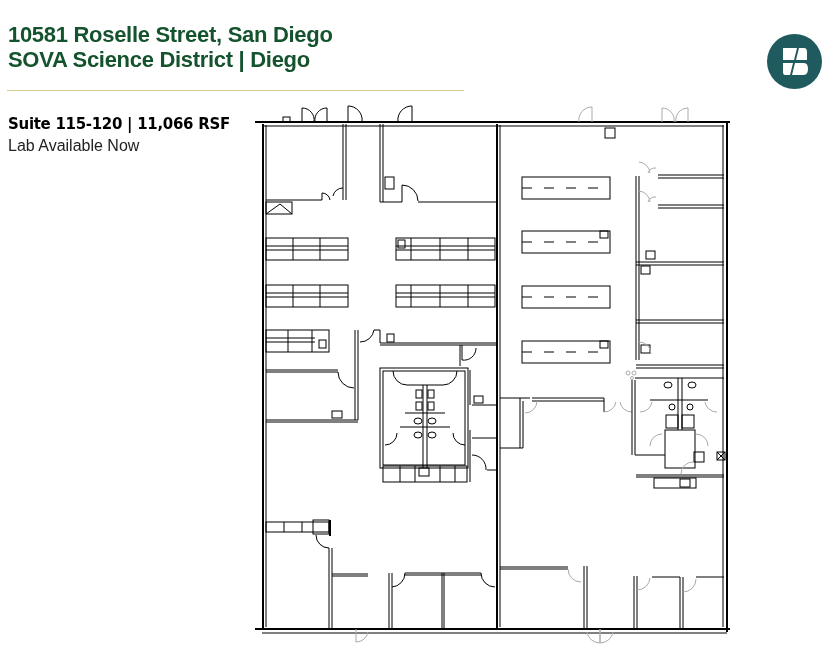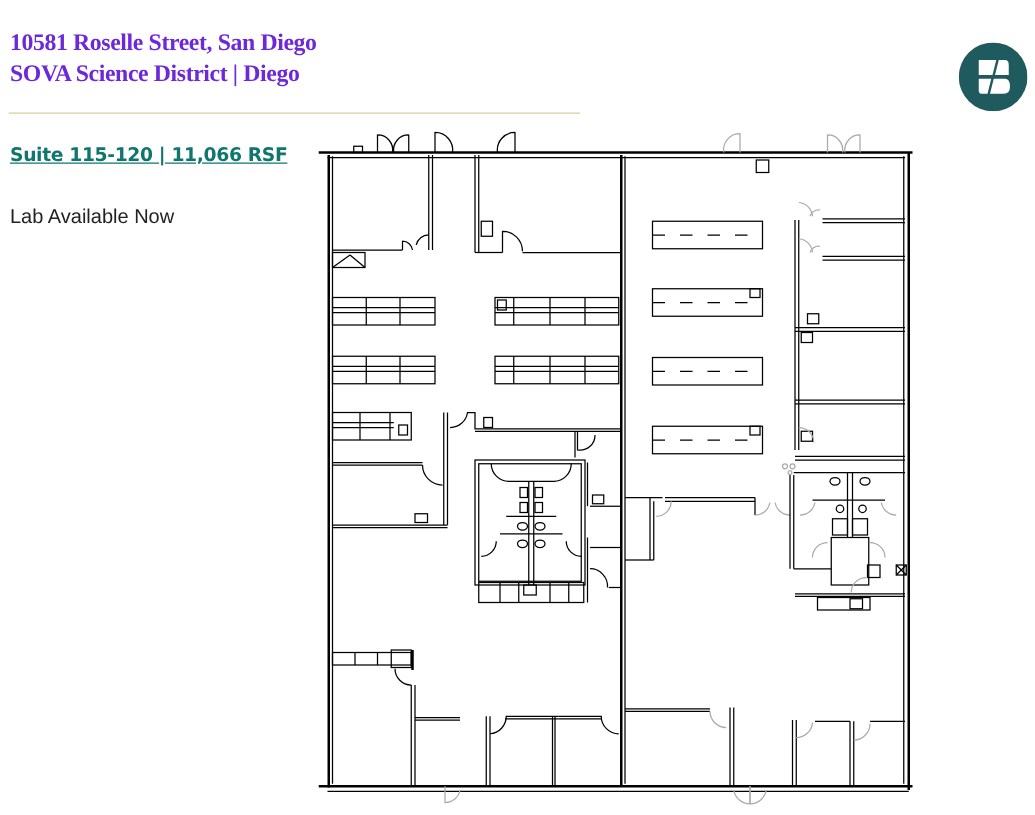--- a/index.html
+++ b/index.html
@@ -1,22 +1,22 @@
 <!DOCTYPE html>
 <html><head>
 <meta charset="utf-8">
 <style>
   html, body { margin: 0; padding: 0; background: #ffffff; }
   body { width: 828px; height: 652px; position: relative; overflow: hidden; font-family: "Liberation Sans", sans-serif; }
   .title-block { position: absolute; left: 8px; top: 22px; }
-  .title-line { font-family: Liberation Serif, serif; font-weight: bold; font-size: 19px; line-height: 25px; color: #6d28d9; letter-spacing: -0.3px; white-space: nowrap; }
+  .title-line { font-family: Liberation Sans, sans-serif; font-weight: bold; font-size: 22px; line-height: 25px; color: #14532d; letter-spacing: -0.3px; white-space: nowrap; }
   .divider { position: absolute; left: 7px; top: 90px; width: 457px; height: 0; border-top: 1.5px solid #d8cf98; }
   .suite-block { position: absolute; left: 8px; top: 114px; }
-  .suite-title { font-family: "DejaVu Sans", sans-serif; font-weight: bold; font-size: 15px; line-height: 21px; color: #0f766e; letter-spacing: -0.3px; white-space: nowrap; text-decoration: underline; }
-  .suite-sub { font-family: "Liberation Sans", sans-serif; font-size: 16px; line-height: 22px; color: #222222; white-space: nowrap; margin-top: 28px; }
+  .suite-title { font-family: "DejaVu Sans", sans-serif; font-weight: bold; font-size: 15px; line-height: 21px; color: #000000; letter-spacing: -0.3px; white-space: nowrap; }
+  .suite-sub { font-family: "Liberation Sans", sans-serif; font-size: 16px; line-height: 22px; color: #222222; white-space: nowrap; }
   .logo { position: absolute; left: 767px; top: 34px; width: 55px; height: 55px; }
   .plan { position: absolute; left: 252px; top: 100px; width: 480px; height: 552px; }
   .plan svg { display: block; }
 </style>
 </head>
 <body>
 
 <div class="title-block">
   <div class="title-line">10581 Roselle Street, San Diego</div>
   <div class="title-line">SOVA Science District | Diego</div>

